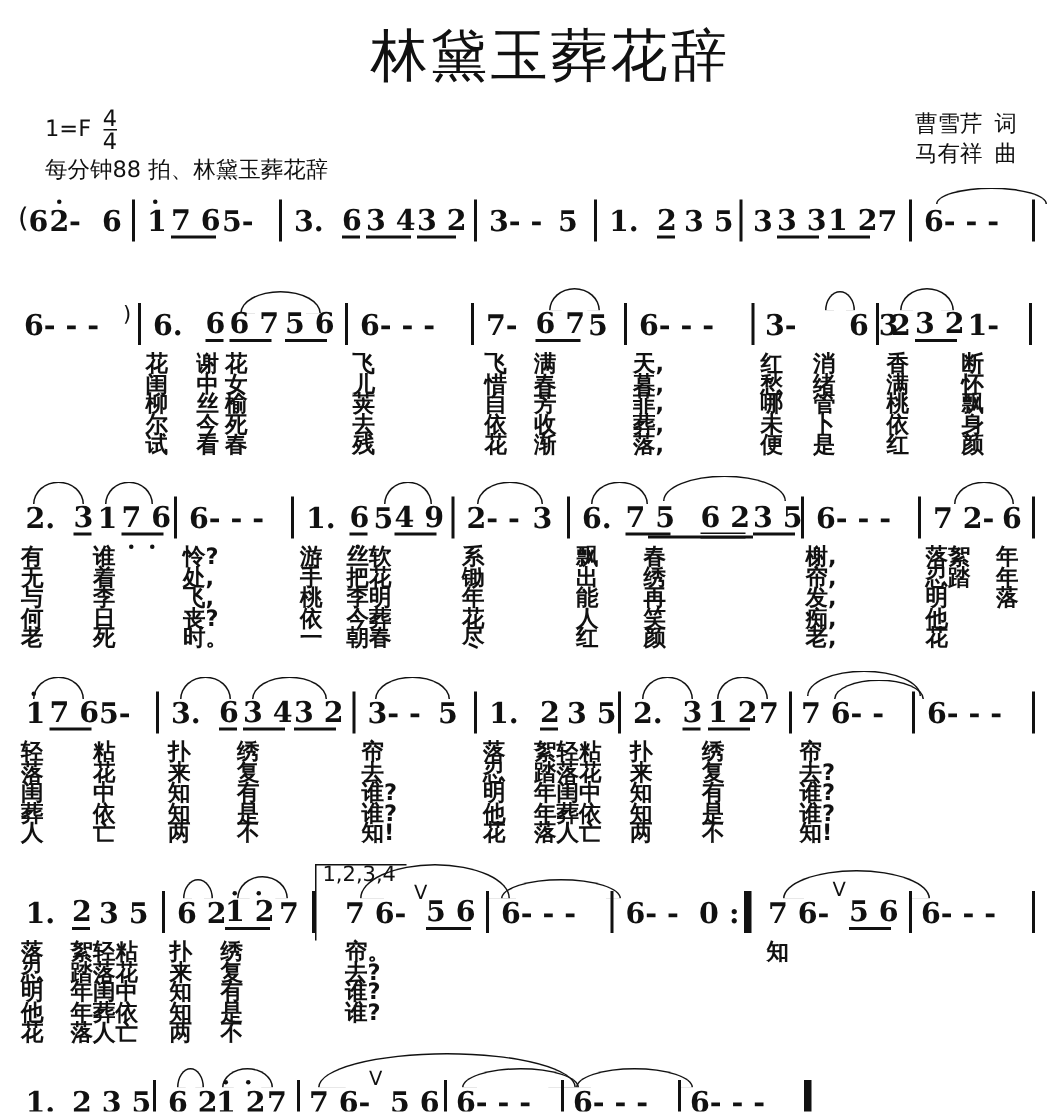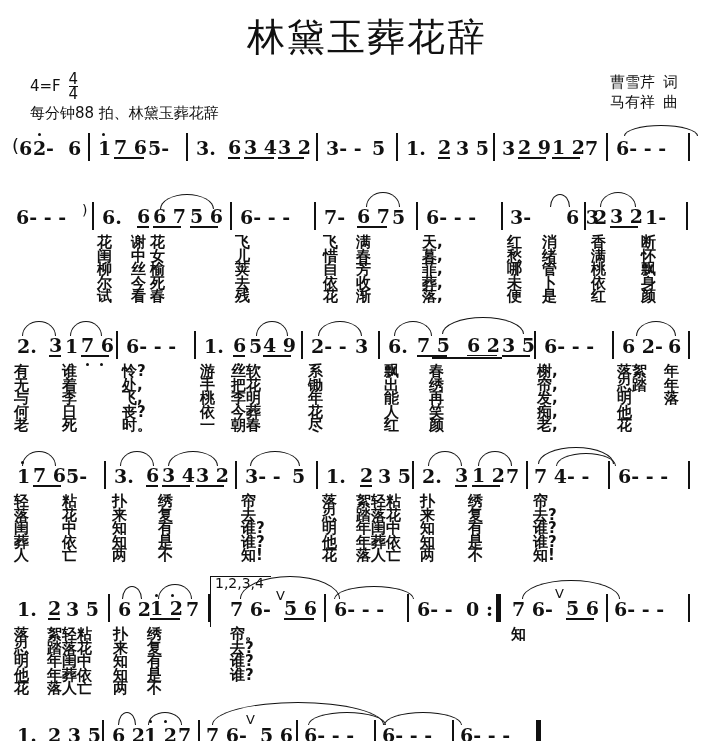--- a/index.html
+++ b/index.html
@@ -28,21 +28,21 @@
   .volta { position:absolute; border-left:1px solid #111; border-top:1px solid #111; height:50px; }
   .volta span { position:absolute; left:4px; top:-2px; font-size:14px; font-weight:normal; font-family:"DejaVu Sans", sans-serif; }
   .breath { position:absolute; font-size:13px; font-weight:normal; font-family:"DejaVu Sans", sans-serif; }
   .paren { position:absolute; font-weight:normal; font-family:"DejaVu Sans", sans-serif; font-size:18px; }
 </style>
 </head>
 <body>
 
 <div class="abs title">林黛玉葬花辞</div>
 <div class="abs key">
-  <span>4=F</span>
+  <span>1=F</span>
   <span class="frac">
     <span class="num">4</span>
     <span>4</span>
   </span>
 </div>
 <div class="abs tempo">每分钟88 拍、林黛玉葬花辞</div>
 <div class="abs credits">
   <div><span style="margin:0">曹雪芹</span><span>词</span></div>
   <div><span style="margin:0">马有祥</span><span>曲</span></div>
 </div>
@@ -67,21 +67,21 @@
     <span class="n u" style="left:278px;width:26px;">3 2</span>
     <div class="bar" style="left:316px;"></div>
     <span class="n" style="left:326px;">3- -</span>
     <span class="n" style="left:372px;">5</span>
     <div class="bar" style="left:396px;"></div>
     <span class="n" style="left:406px;">1.</span>
     <span class="n u" style="left:438px;width:12px;">2</span>
     <span class="n" style="left:456px;">3 5</span>
     <div class="bar" style="left:493px;"></div>
     <span class="n" style="left:502px;">3</span>
-    <span class="n u" style="left:518px;width:28px;">2 9</span>
+    <span class="n u" style="left:518px;width:28px;">3 3</span>
     <span class="n u" style="left:552px;width:28px;">1 2</span>
     <span class="n" style="left:585px;">7</span>
     <div class="bar" style="left:606px;"></div>
     <span class="n" style="left:616px;">6- - -</span>
     <div class="bar" style="left:688px;"></div>
     <div class="slur" style="left:624px;top:-12px;width:72px;height:10px;"></div>
   </div>
 </div>
 
 <div class="row" style="top:206px;">
@@ -157,21 +157,21 @@
     <span class="n u" style="left:417px;width:30px;">7 5</span>
     <span class="n u" style="left:440px;width:0px;border-bottom:none;"></span>
     <div style="position:absolute;left:432px;top:22px;width:70px;height:2px;background:#111;"></div>
     <span class="n u" style="left:467px;width:30px;border-bottom:4px double #111;">6 2</span>
     <span class="n u" style="left:502px;width:28px;">3 5</span>
     <div class="slur" style="left:394px;top:-14px;width:36px;height:14px;"></div>
     <div class="slur" style="left:442px;top:-18px;width:80px;height:16px;"></div>
     <div class="bar" style="left:534px;"></div>
     <span class="n" style="left:544px;">6- - -</span>
     <div class="bar" style="left:612px;"></div>
-    <span class="n" style="left:622px;">6 2-</span>
+    <span class="n" style="left:622px;">7 2-</span>
     <span class="n" style="left:668px;">6</span>
     <div class="slur" style="left:636px;top:-14px;width:38px;height:14px;"></div>
     <div class="bar" style="left:688px;"></div>
   </div>
   <div class="lyrics" style="top:30px;">
     <div class="lcol" style="left:14px;"><div>有</div><div>无</div><div>与</div><div>何</div><div>老</div></div>
     <div class="lcol" style="left:62px;"><div>谁</div><div>着</div><div>李</div><div>日</div><div>死</div></div>
     <div class="lcol" style="left:122px;"><div>怜?</div><div>处,</div><div>飞,</div><div>丧?</div><div>时。</div></div>
     <div class="lcol" style="left:200px;"><div>游</div><div>手</div><div>桃</div><div>依</div><div>一</div></div>
     <div class="lcol" style="left:231px;"><div>丝软</div><div>把花</div><div>李明</div><div>今葬</div><div>朝春</div></div>
@@ -207,21 +207,21 @@
     <span class="n u" style="left:360px;width:12px;">2</span>
     <span class="n" style="left:378px;">3 5</span>
     <div class="bar" style="left:412px;"></div>
     <span class="n" style="left:422px;">2.</span>
     <span class="n u" style="left:455px;width:12px;">3</span>
     <span class="n u" style="left:472px;width:28px;">1 2</span>
     <span class="n" style="left:506px;">7</span>
     <div class="slur" style="left:428px;top:-14px;width:32px;height:14px;"></div>
     <div class="slur" style="left:478px;top:-14px;width:32px;height:14px;"></div>
     <div class="bar" style="left:526px;"></div>
-    <span class="n" style="left:534px;">7 4- -</span>
+    <span class="n" style="left:534px;">7 6- -</span>
     <div class="slur" style="left:538px;top:-18px;width:74px;height:16px;"></div>
     <div class="slur" style="left:556px;top:-12px;width:58px;height:12px;"></div>
     <div class="bar" style="left:608px;"></div>
     <span class="n" style="left:618px;">6- - -</span>
     <div class="bar" style="left:688px;"></div>
   </div>
   <div class="lyrics" style="top:30px;">
     <div class="lcol" style="left:14px;"><div>轻</div><div>落</div><div>闺</div><div>葬</div><div>人</div></div>
     <div class="lcol" style="left:62px;"><div>粘</div><div>花</div><div>中</div><div>依</div><div>亡</div></div>
     <div class="lcol" style="left:112px;"><div>扑</div><div>来</div><div>知</div><div>知</div><div>两</div></div>

